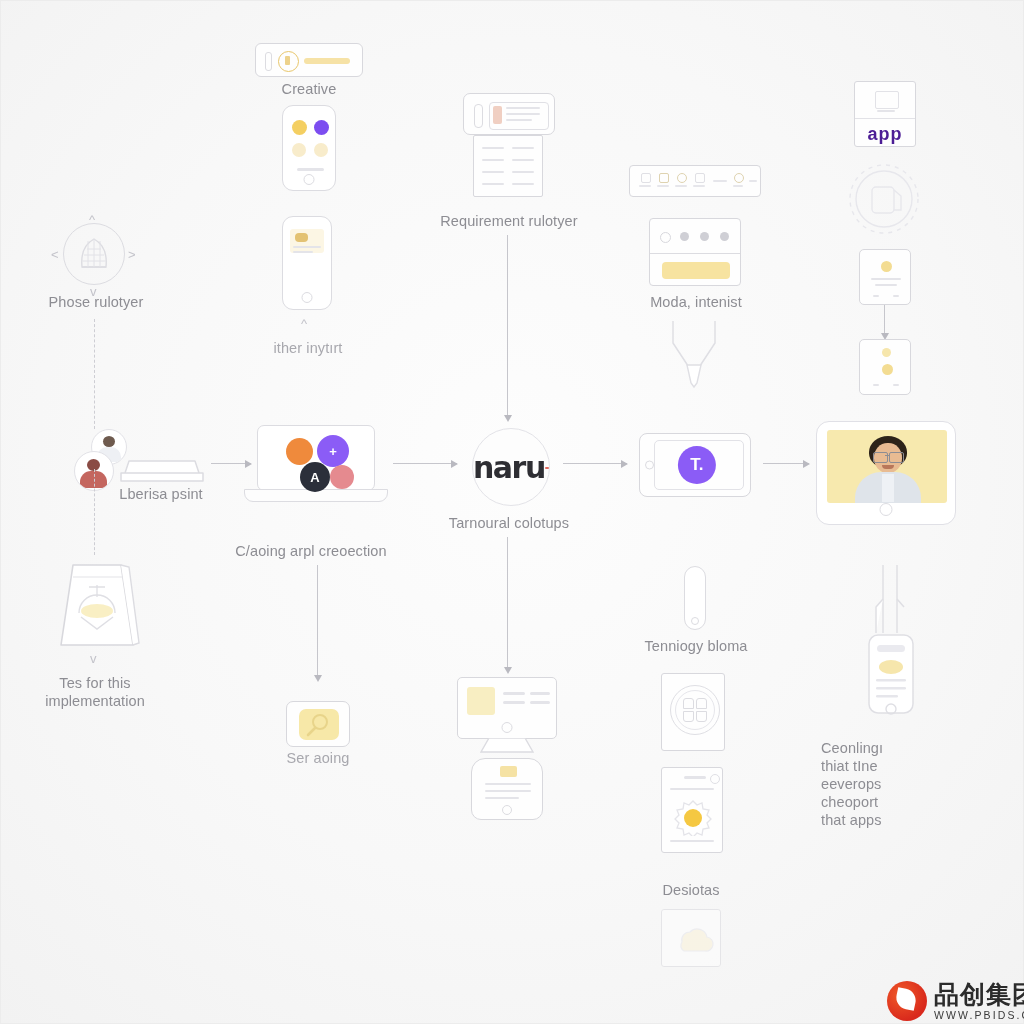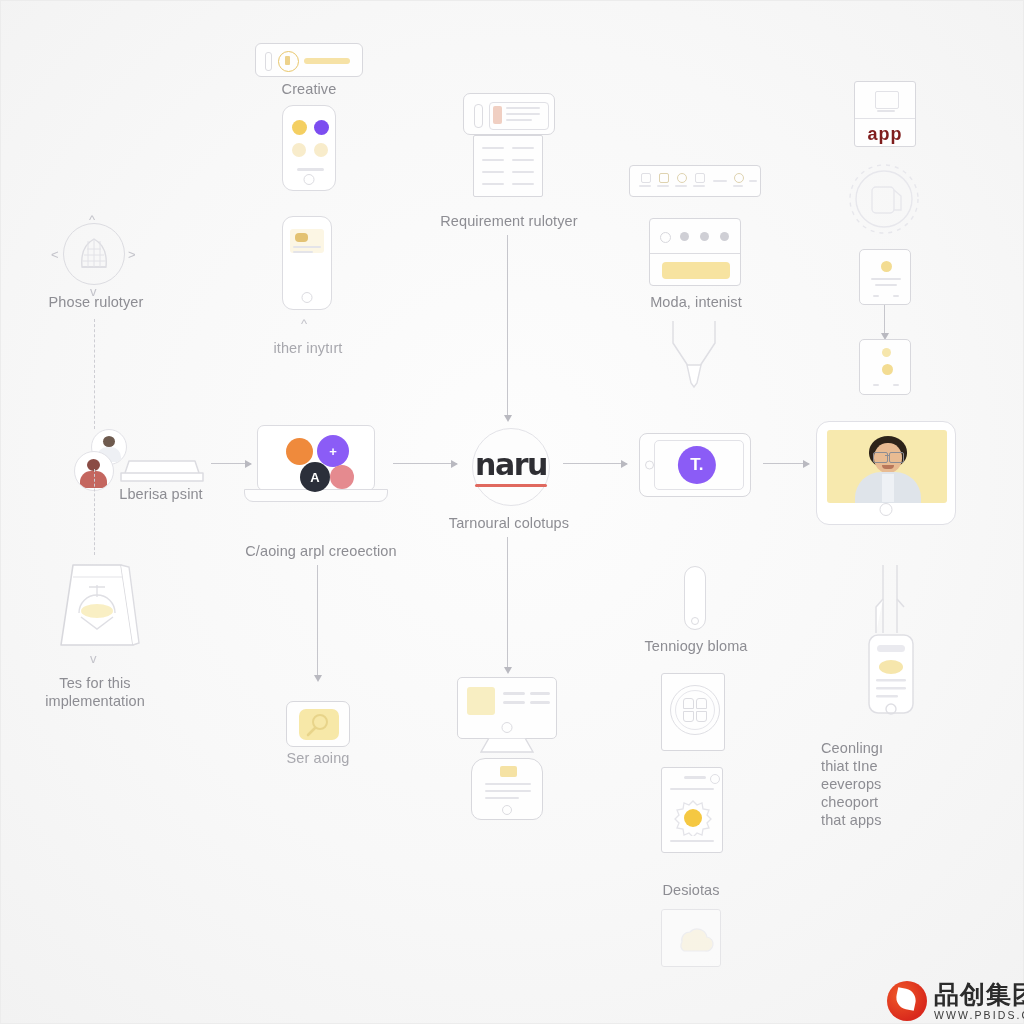--- a/index.html
+++ b/index.html
@@ -67,21 +67,21 @@
   .dot{position:absolute;border-radius:50%;}
   
   .globeWrap{position:absolute;}
   .globeRing{
     position:absolute;inset:0;border:1.5px solid #dcdce1;border-radius:50%;
   }
   
   .brandCircle{
     position:absolute;border:1.6px solid #e3e3e8;border-radius:50%;
     background:#fdfdfd;display:flex;align-items:center;justify-content:center;
-    flex-direction:column;
+    flex-direction:row;
   }
   .brandWord{
     font-family:"DejaVu Sans",sans-serif;
     font-weight:700;font-size:30px;color:#2e2e33;letter-spacing:-1.5px;
   }
   .brandRule{width:72px;height:2.4px;background:#e0695f;margin-top:2px;border-radius:2px;}
   
   .laptopBody{
     position:absolute;border:1.8px solid #dcdce1;border-radius:7px;background:#fff;
     box-sizing:border-box;
@@ -207,21 +207,21 @@
   </div>
   <div class="chev" style="left:300px;top:316px;">^</div>
   <div class="cap dim" style="left:246px;top:338px;width:122px;">ither inytırt</div>
 
   <div class="laptopBody" style="left:256px;top:424px;width:118px;height:66px;"></div>
   <div class="laptopBase" style="left:243px;top:488px;width:144px;height:13px;"></div>
   <div class="appdot" style="left:285px;top:437px;width:27px;height:27px;background:#ef8a3c;"></div>
   <div class="appdot" style="left:316px;top:434px;width:32px;height:32px;background:#8b5cf6;">+</div>
   <div class="appdot" style="left:299px;top:461px;width:30px;height:30px;background:#2b2f3a;">A</div>
   <div class="appdot" style="left:329px;top:464px;width:24px;height:24px;background:#e58a8f;"></div>
-  <div class="cap" style="left:222px;top:541px;width:196px;text-align:center;">C/aoing arpl creoection</div>
+  <div class="cap" style="left:212px;top:541px;width:196px;text-align:center;">C/aoing arpl creoection</div>
 
   <div class="arrowD" style="left:316px;top:564px;height:110px;"></div>
 
   <div class="frame" style="left:285px;top:700px;width:64px;height:46px;border-radius:7px;">
     <div style="position:absolute;left:12px;top:7px;width:40px;height:31px;background:#f7e8a8;border-radius:7px;"></div>
     <svg viewBox="0 0 40 31" width="40" height="31" style="position:absolute;left:12px;top:7px;">
       <circle cx="21" cy="13" r="7" fill="none" stroke="#e8d48a" stroke-width="2"></circle>
       <path d="M16 19 L9 26" stroke="#e8d48a" stroke-width="2.6" stroke-linecap="round"></path>
     </svg>
   </div>
@@ -340,21 +340,21 @@
   <div class="frame fuzzy" style="left:660px;top:908px;width:60px;height:58px;border-radius:3px;">
     <svg viewBox="0 0 60 58" width="60" height="58">
       <path d="M20 32 a8 8 0 0 1 8 -10 a10 10 0 0 1 17 5 a7 7 0 0 1 -2 14 L22 41 a6 6 0 0 1 -2 -9 z" fill="#faf2d8" stroke="#e6e6eb" stroke-width="1.2"></path>
     </svg>
   </div>
 
   <div class="frame" style="left:853px;top:80px;width:62px;height:66px;border-radius:3px;">
     <div style="position:absolute;left:20px;top:9px;width:22px;height:16px;border:1.3px solid #e2e2e7;border-radius:2px;"></div>
     <div class="bar" style="left:22px;top:28px;width:18px;height:2px;"></div>
     <div style="position:absolute;left:0;top:36px;width:100%;height:1.3px;background:#e2e2e7;"></div>
-    <div style="position:absolute;left:0;top:42px;width:100%;text-align:center;color:#7f1d1d;font-size:18px;font-weight:700;letter-spacing:1px;">app</div>
+    <div style="position:absolute;left:0;top:42px;width:100%;text-align:center;color:#4c1d95;font-size:18px;font-weight:700;letter-spacing:1px;">app</div>
   </div>
 
   <div class="node" style="left:840px;top:155px;width:86px;height:86px;">
     <svg viewBox="0 0 86 86" width="86" height="86">
       <g fill="none" stroke="#e7e7ec" stroke-width="1.4">
         <circle cx="43" cy="43" r="28"></circle>
         <circle cx="43" cy="43" r="34" stroke-dasharray="4 5"></circle>
         <rect x="31" y="31" width="22" height="26" rx="4"></rect>
         <path d="M53 34 L60 40 L60 54 L53 54"></path>
       </g>

